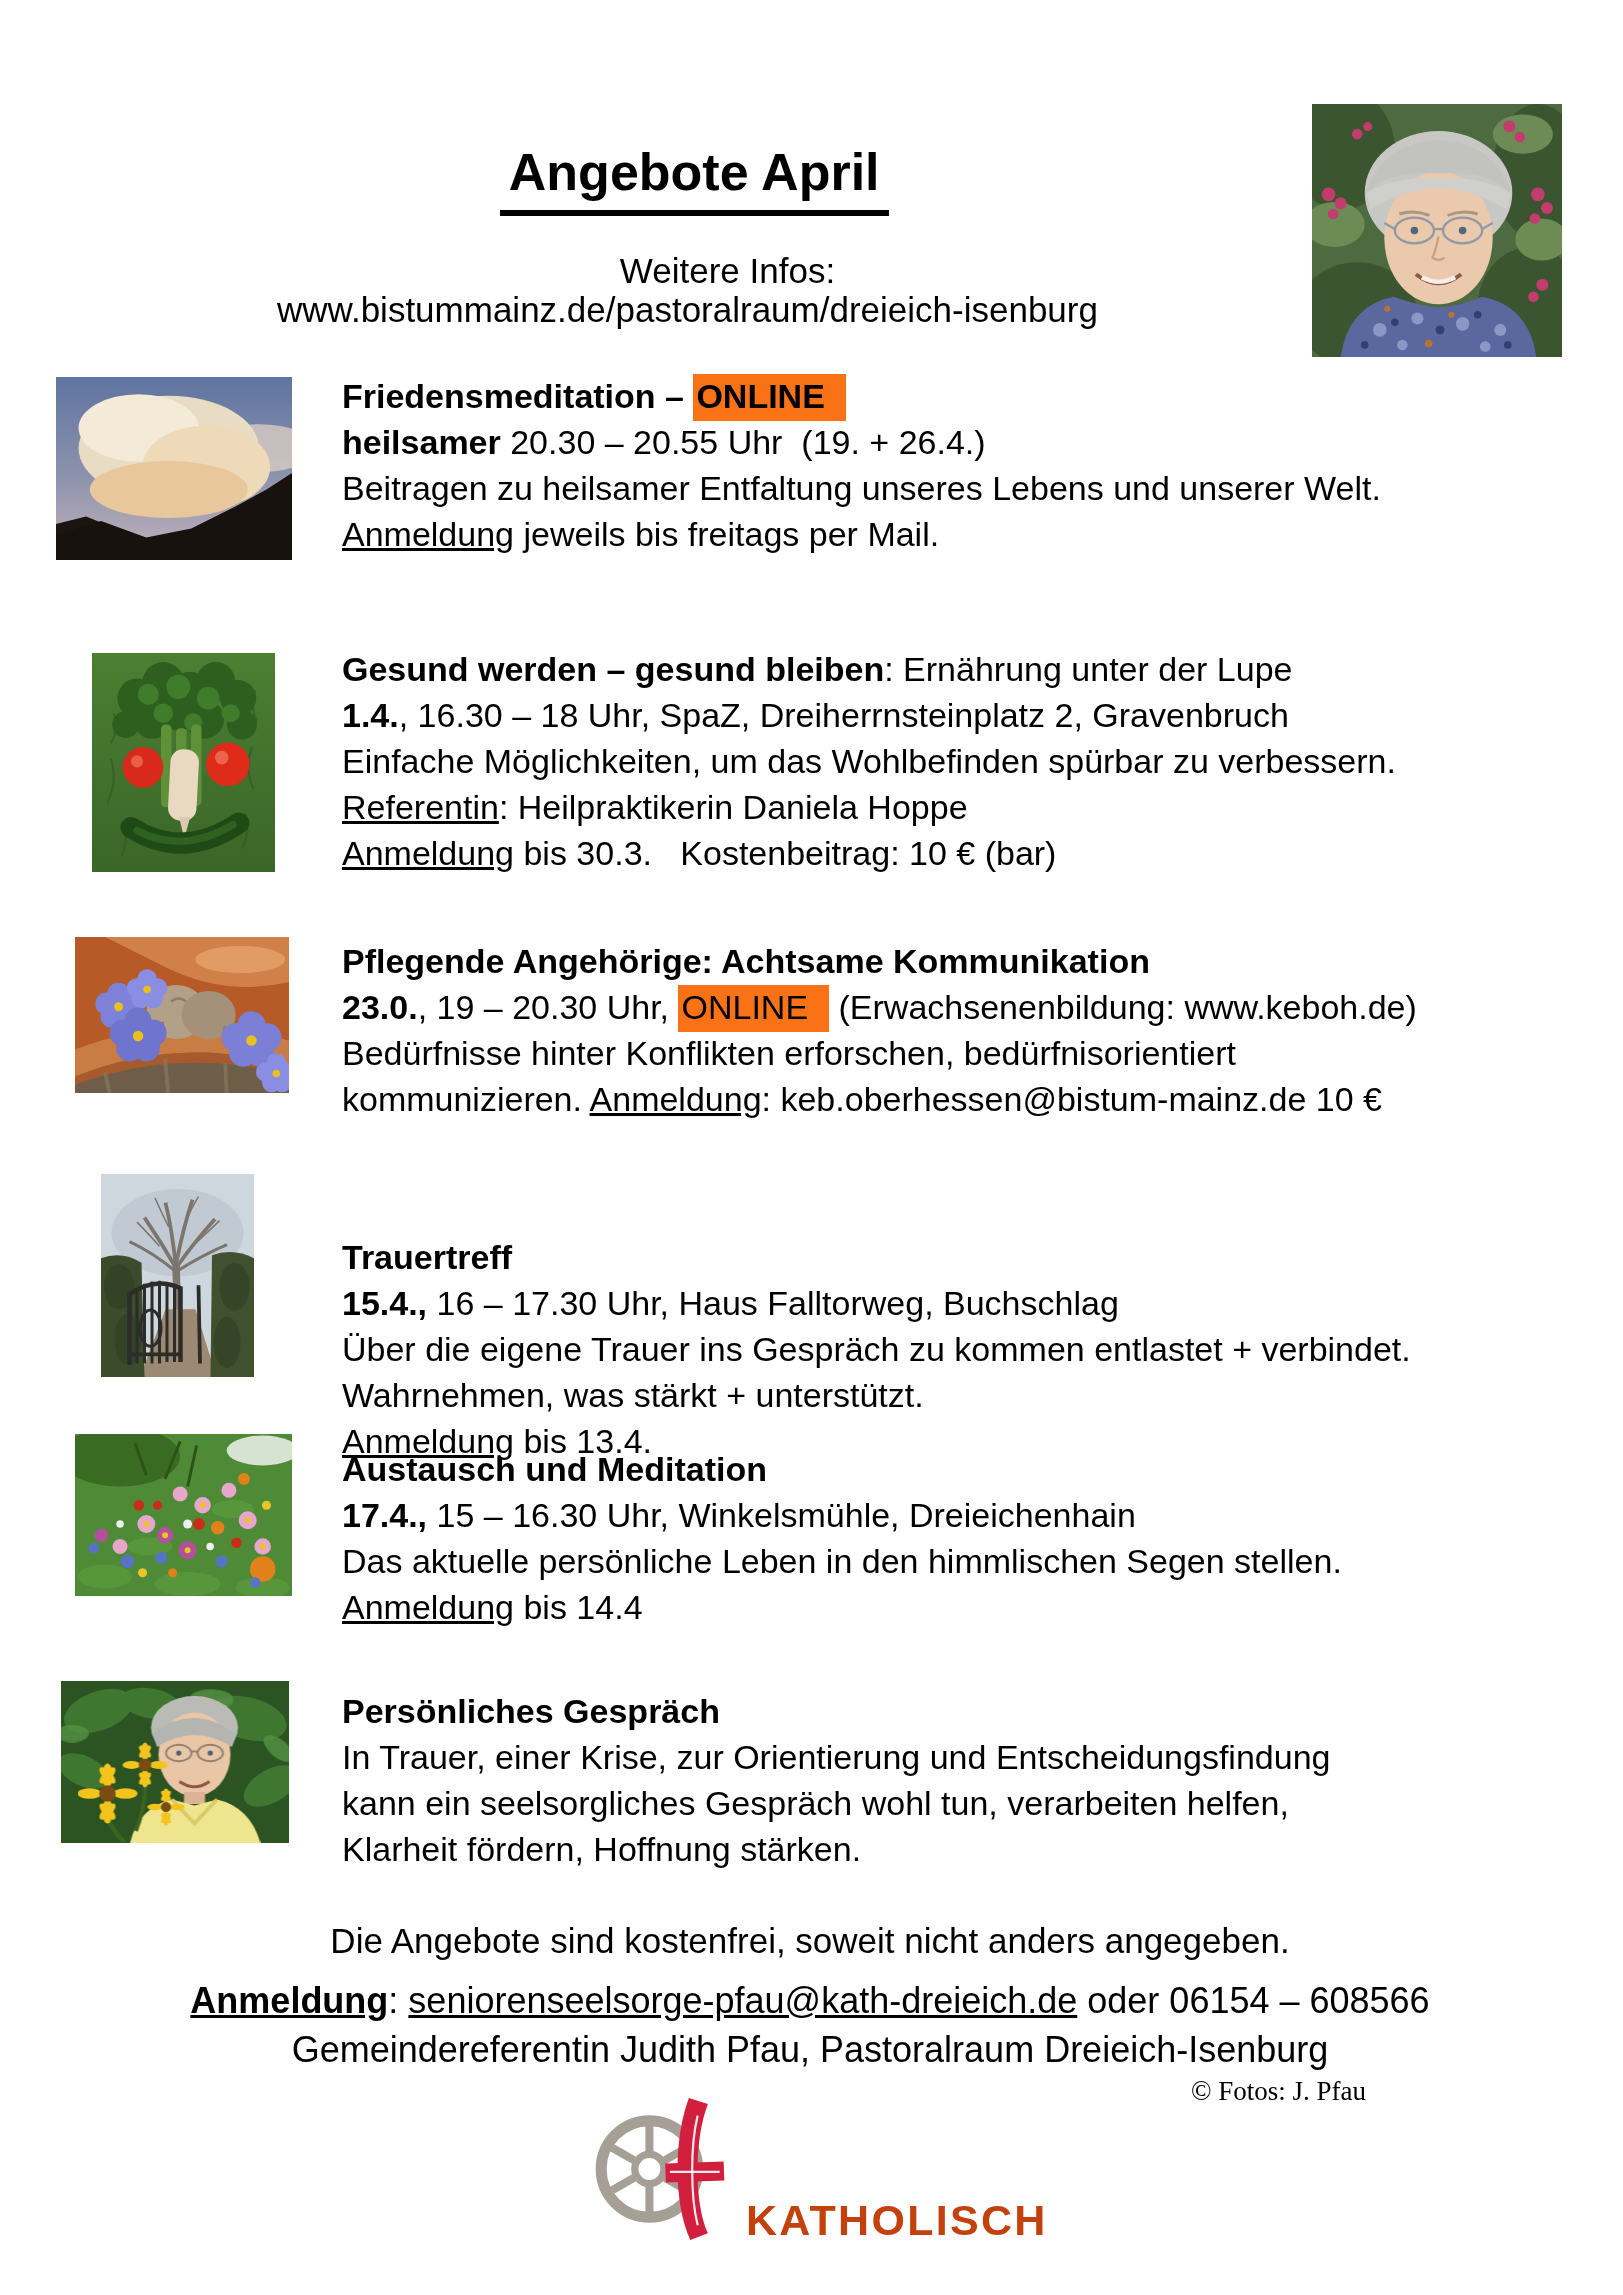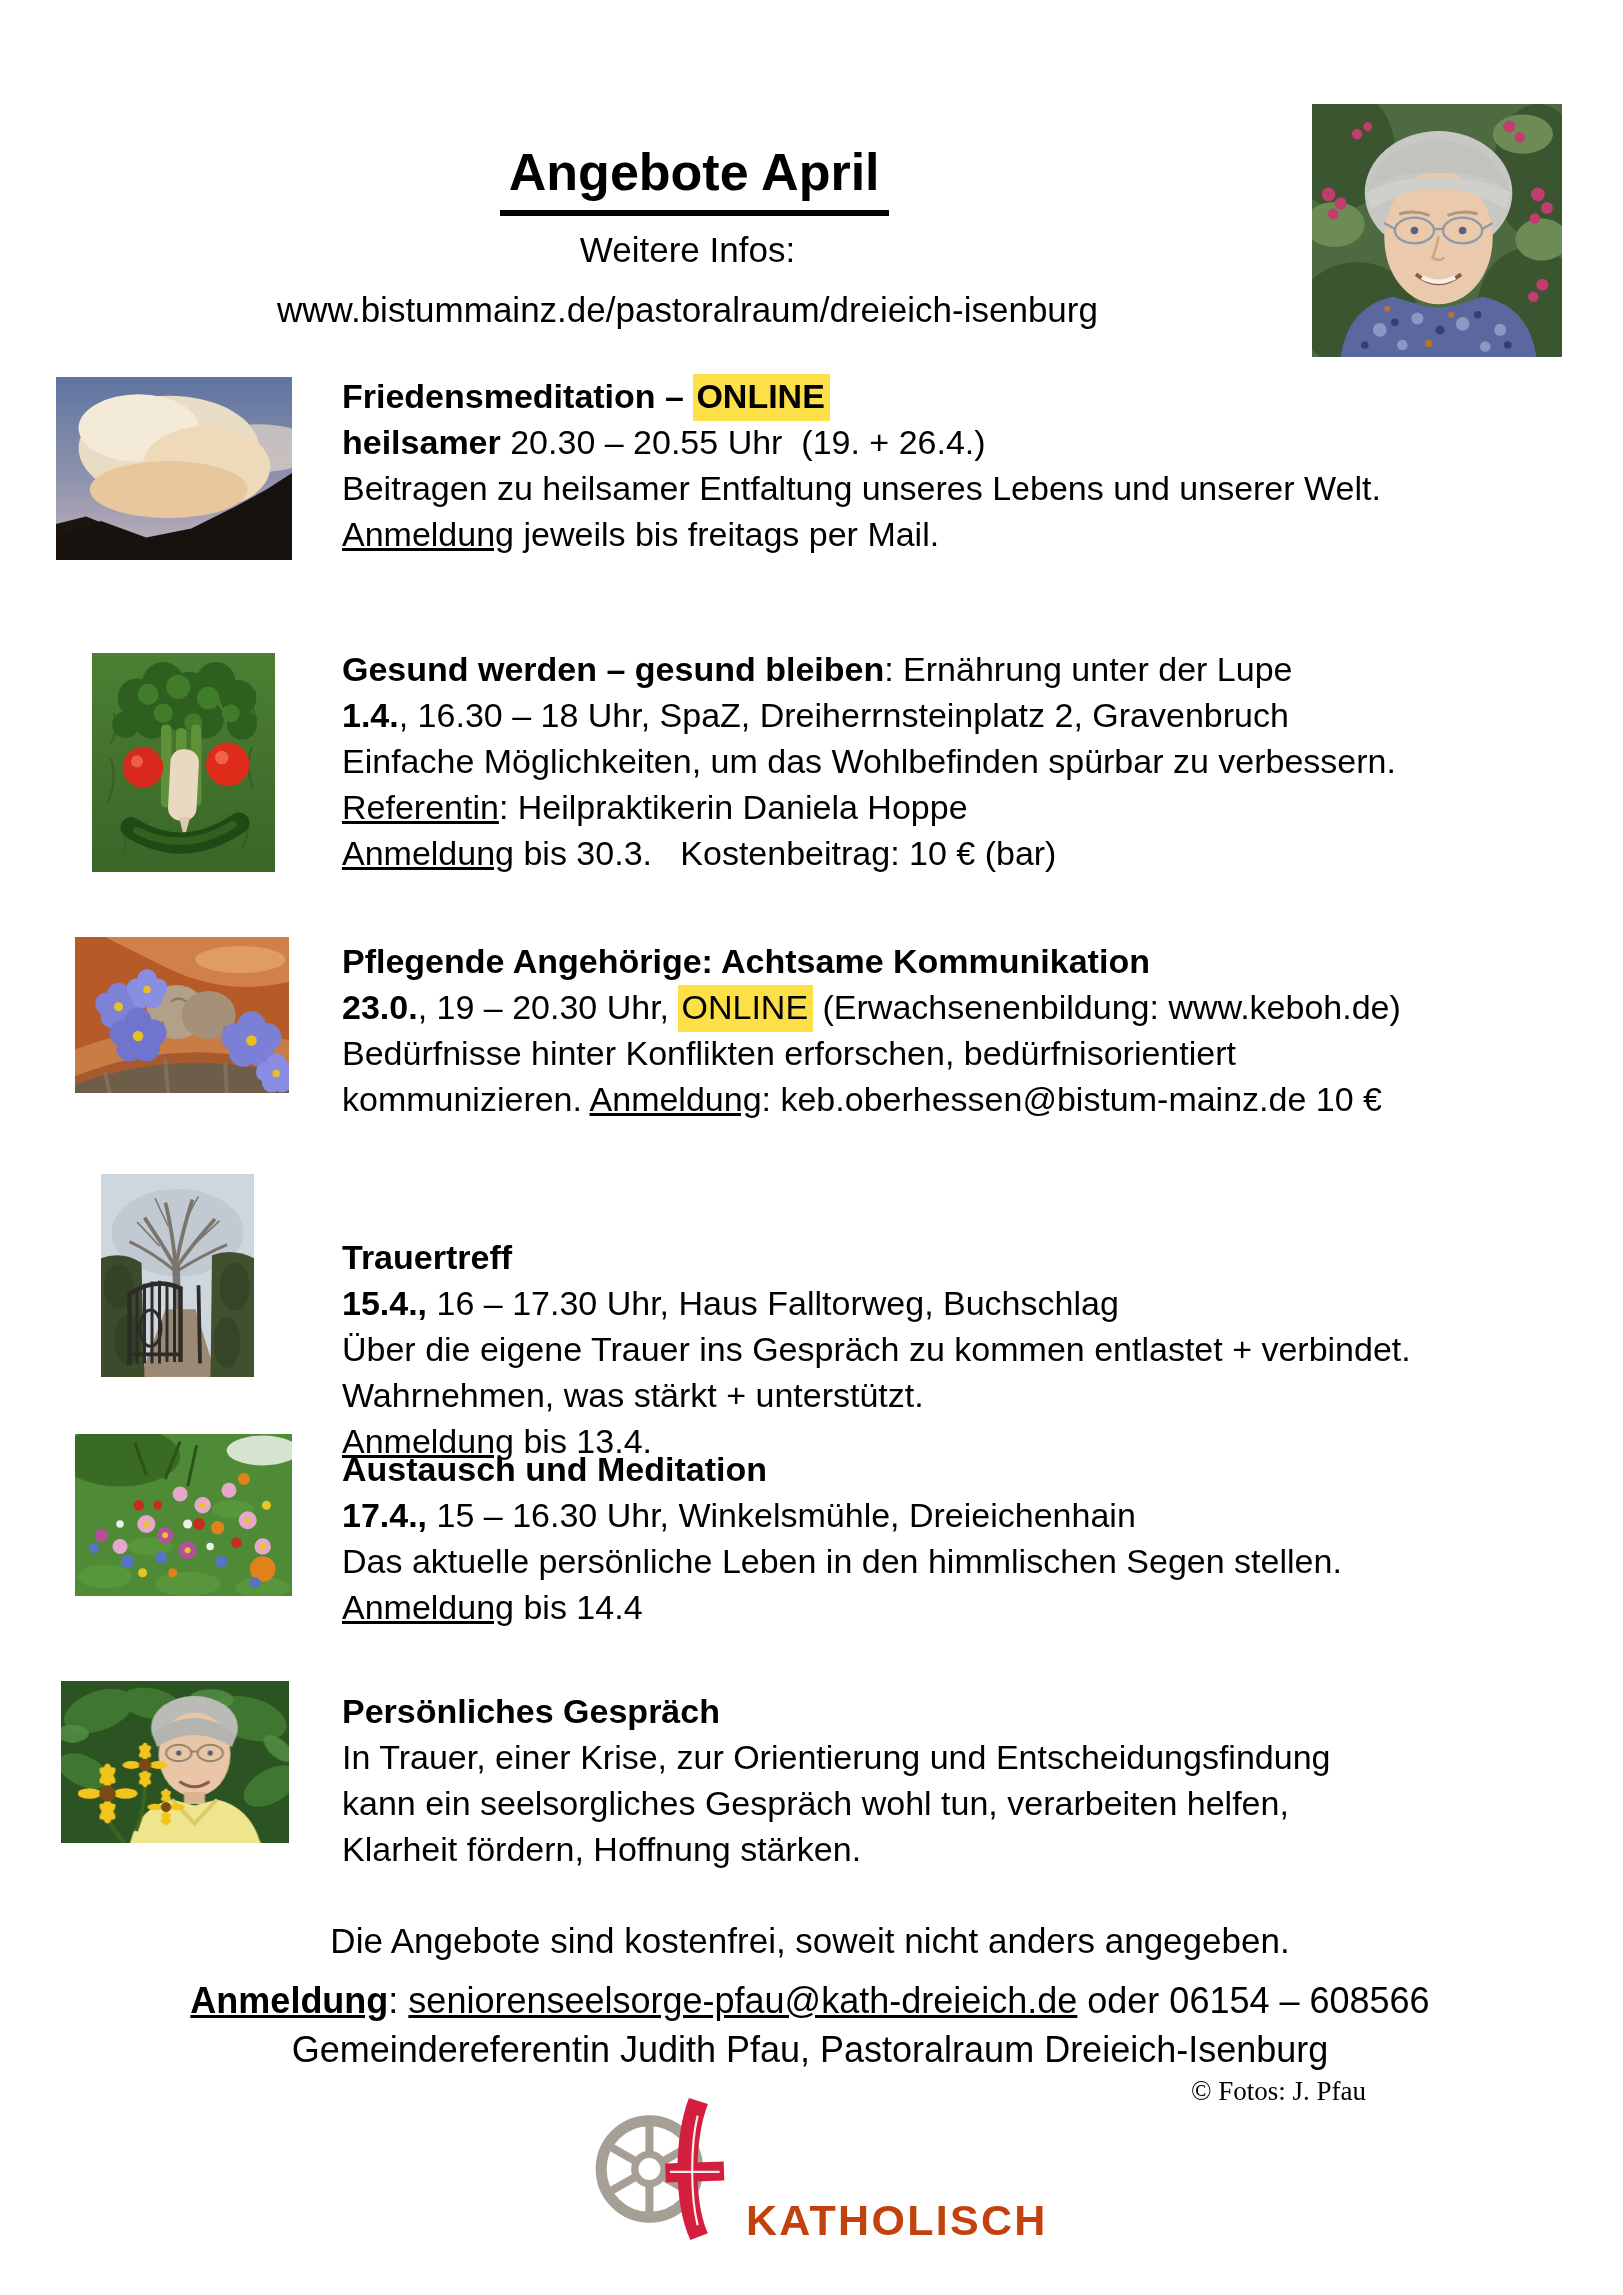--- a/index.html
+++ b/index.html
@@ -6,42 +6,42 @@
   #page{position:relative;width:1624px;height:2295px;background:#ffffff;
         font-family:"Liberation Sans",sans-serif;color:#000;overflow:hidden;}
   .center-band{position:absolute;left:0;width:1375px;text-align:center;white-space:pre;}
   .f-center{position:absolute;left:0;width:1620px;text-align:center;white-space:pre;}
   .title{display:inline-block;font-size:52px;font-weight:700;border-bottom:6.8px solid #000;padding:0 9px 7.5px 9px;}
   .info{font-size:35px;line-height:46px;}
   .event{position:absolute;left:342px;}
   .line{white-space:pre;font-size:34px;line-height:46px;}
   .seg.b{font-weight:700;}
   .seg.u{text-decoration:underline;}
-  .seg.hl{background:#fde047;padding:3px 5px 6px 3px;}
+  .seg.hl{background:#f97316;padding:3px 21px 6px 3px;}
   .seg.lk{color:#000000;text-decoration:underline;}
   .photo{position:absolute;}
   .photo svg{display:block;width:100%;height:100%;}
   .f-note{font-size:35px;}
   .f-contact{font-size:36px;}
   .f-person{font-size:36px;}
   .credit{position:absolute;left:1191px;top:2076px;font-family:"Liberation Serif",serif;font-size:27px;white-space:pre;}
   .logo-wheel{position:absolute;left:588px;top:2093px;width:155px;height:152px;}
   .logo-wheel svg{display:block;width:100%;height:100%;}
   .logo-text{position:absolute;left:746px;top:2103px;line-height:47px;white-space:pre;}
   .logo-k{font-size:43px;font-weight:700;color:#c2410c;letter-spacing:2.3px;}
 </style>
 </head>
 <body>
 
 <div id="page">
 
   <div class="center-band" style="top:128px;">
     <span class="title">Angebote April</span>
   </div>
-  <div class="center-band info" style="top:227px;">Weitere Infos:</div>
+  <div class="center-band info" style="top:248px;padding-left:40px;">Weitere Infos:</div>
   <div class="center-band info" style="top:287px;">www.bistummainz.de/pastoralraum/dreieich-isenburg</div>
 
   <div class="photo" style="left:1312px;top:104px;width:250px;height:253px;">
     <svg viewBox="0 0 332 336" preserveAspectRatio="none">
       <rect width="332" height="336" fill="#4e6a40"></rect>
       <g fill="#3a5530">
         <ellipse cx="40" cy="60" rx="70" ry="80"></ellipse>
           <ellipse cx="300" cy="90" rx="60" ry="90"></ellipse>
         <ellipse cx="60" cy="280" rx="80" ry="70"></ellipse>
           <ellipse cx="290" cy="270" rx="70" ry="80"></ellipse>

